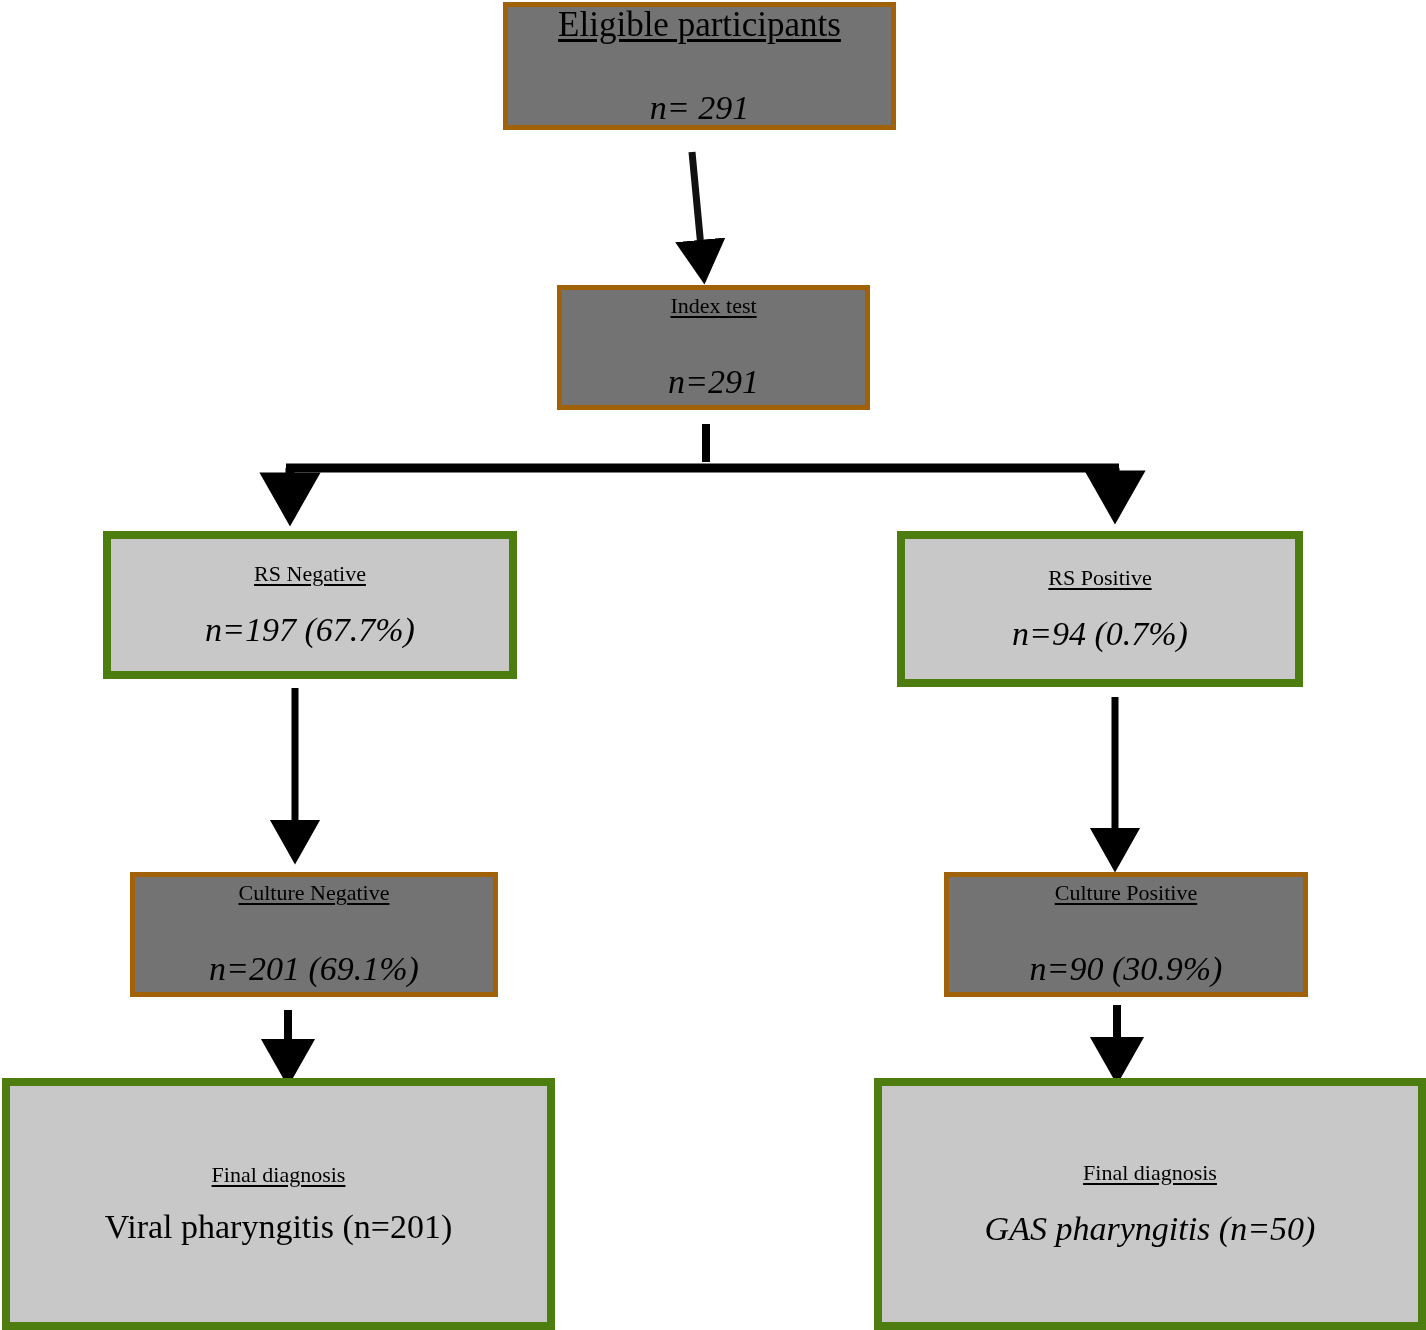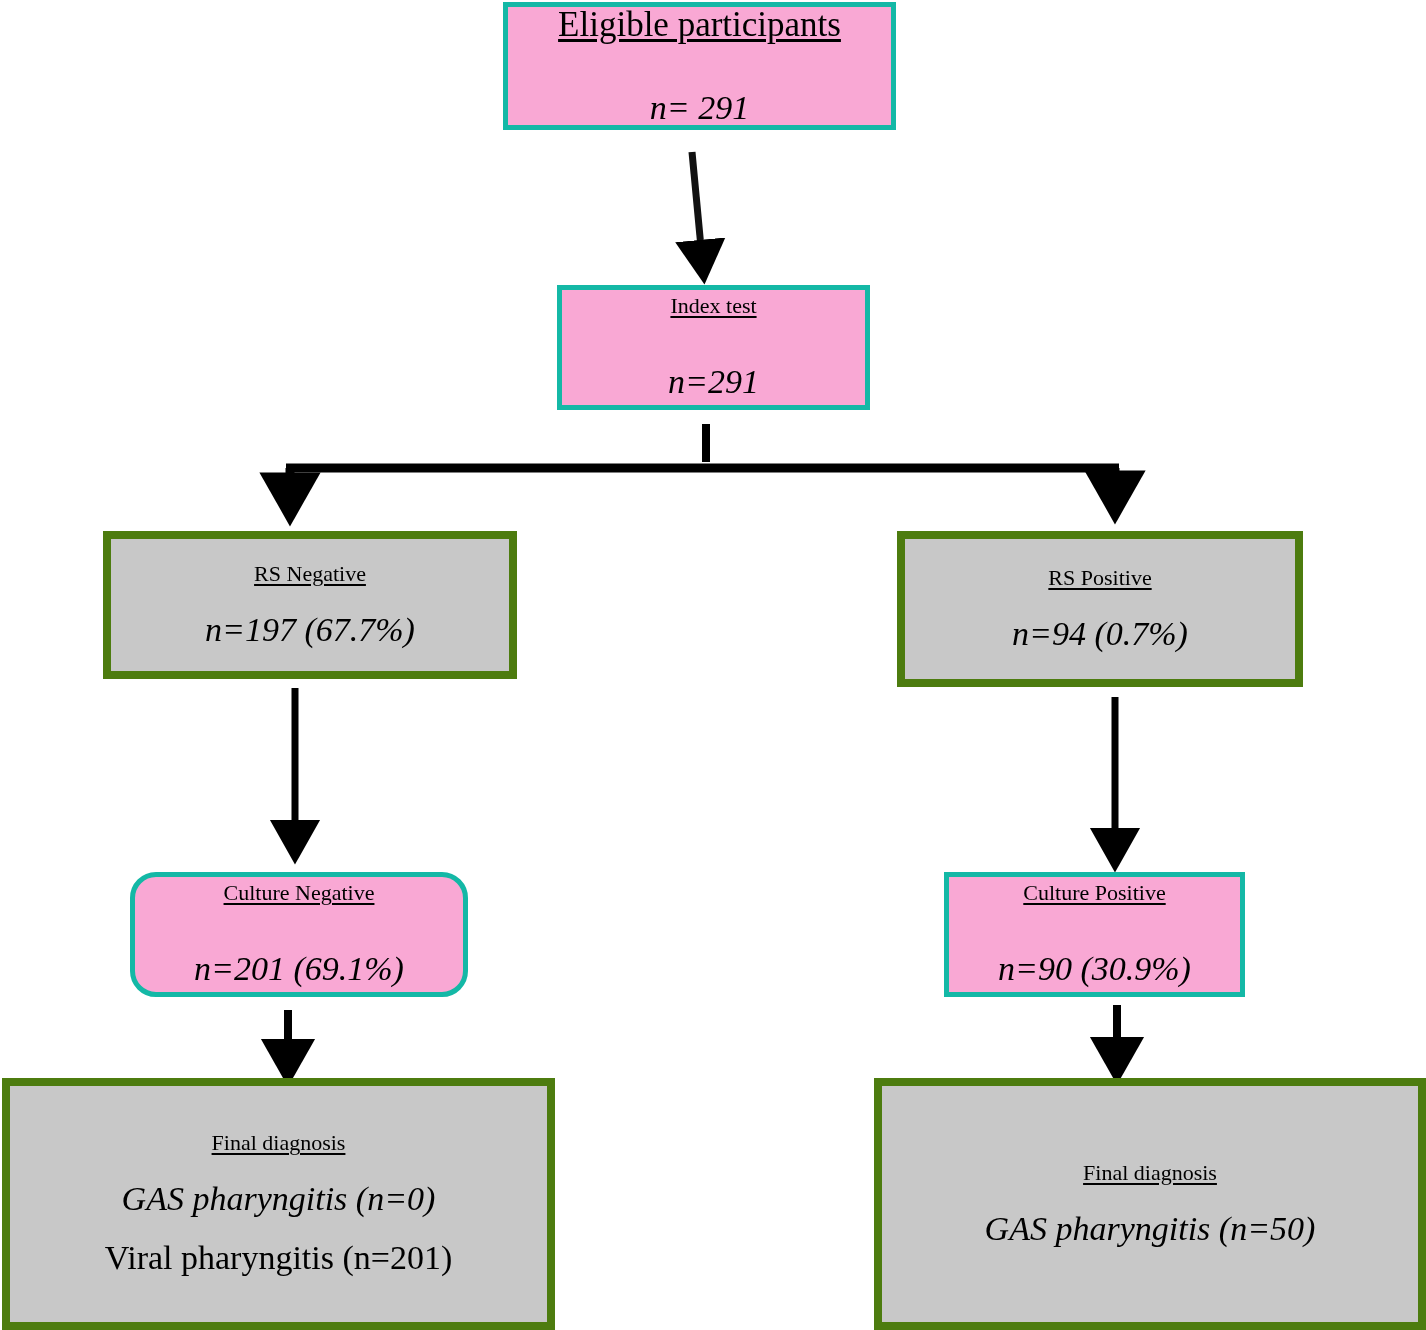--- a/index.html
+++ b/index.html
@@ -26,22 +26,22 @@
     position: absolute;
     box-sizing: border-box;
     display: flex;
     flex-direction: column;
     align-items: center;
     justify-content: center;
     text-align: center;
     background: #dedede;
   }
   .node.thin {
-    border: 5px solid #14b8a6;
-    background: #f9a8d4;
+    border: 5px solid #a16207;
+    background: #737373;
     gap: 20px;
   }
   .node.thick {
     border: 8px solid #4d7c0f;
     background: #c8c8c8;
   }
   .node .title {
     text-decoration: underline;
     text-underline-offset: 3px;
     font-size: 22px;
@@ -55,22 +55,22 @@
   }
   .node .gap-1 { margin-top: 26px; font-style: italic; }
   .node .gap-2 { margin-top: 22px; }
 
   
   #node-eligible      { left: 503px;  top: 2px;    width: 393px; height: 128px; }
   #node-eligible .title { font-size: 35px; }
   #node-index         { left: 557px;  top: 285px;  width: 313px; height: 125px; }
   #node-rs-neg        { left: 103px;  top: 531px;  width: 414px; height: 148px; }
   #node-rs-pos        { left: 897px;  top: 531px;  width: 406px; height: 156px; text-align: right; }
-  #node-cult-neg      { left: 130px;  top: 872px;  width: 338px; height: 125px; border-radius: 26px; }
-  #node-cult-pos      { left: 944px;  top: 872px;  width: 301px; height: 125px; text-align: center; }
+  #node-cult-neg      { left: 130px;  top: 872px;  width: 368px; height: 125px; }
+  #node-cult-pos      { left: 944px;  top: 872px;  width: 364px; height: 125px; text-align: center; }
   #node-final-left    { left: 2px;    top: 1078px; width: 553px; height: 252px; }
   #node-final-right   { left: 874px;  top: 1078px; width: 552px; height: 252px; }
 
   
   .conn {
     position: absolute;
     overflow: visible;
   }
   .conn svg { display: block; overflow: visible; }
 </style>
@@ -144,21 +144,20 @@
     <div class="line gap-1">n=201 (69.1%)</div>
   </div>
 
   <div class="node thin" id="node-cult-pos">
     <div class="title">Culture Positive</div>
     <div class="line gap-1">n=90 (30.9%)</div>
   </div>
 
   <div class="node thick" id="node-final-left">
     <div class="title">Final diagnosis</div>
-    <div class="line gap-1">GAS pharyngitis (n=0)</div>
     <div class="line gap-2">Viral pharyngitis (n=201)</div>
   </div>
 
   <div class="node thick" id="node-final-right">
     <div class="title">Final diagnosis</div>
     <div class="line gap-1">GAS pharyngitis (n=50)</div>
   </div>
 
 </div>
 

